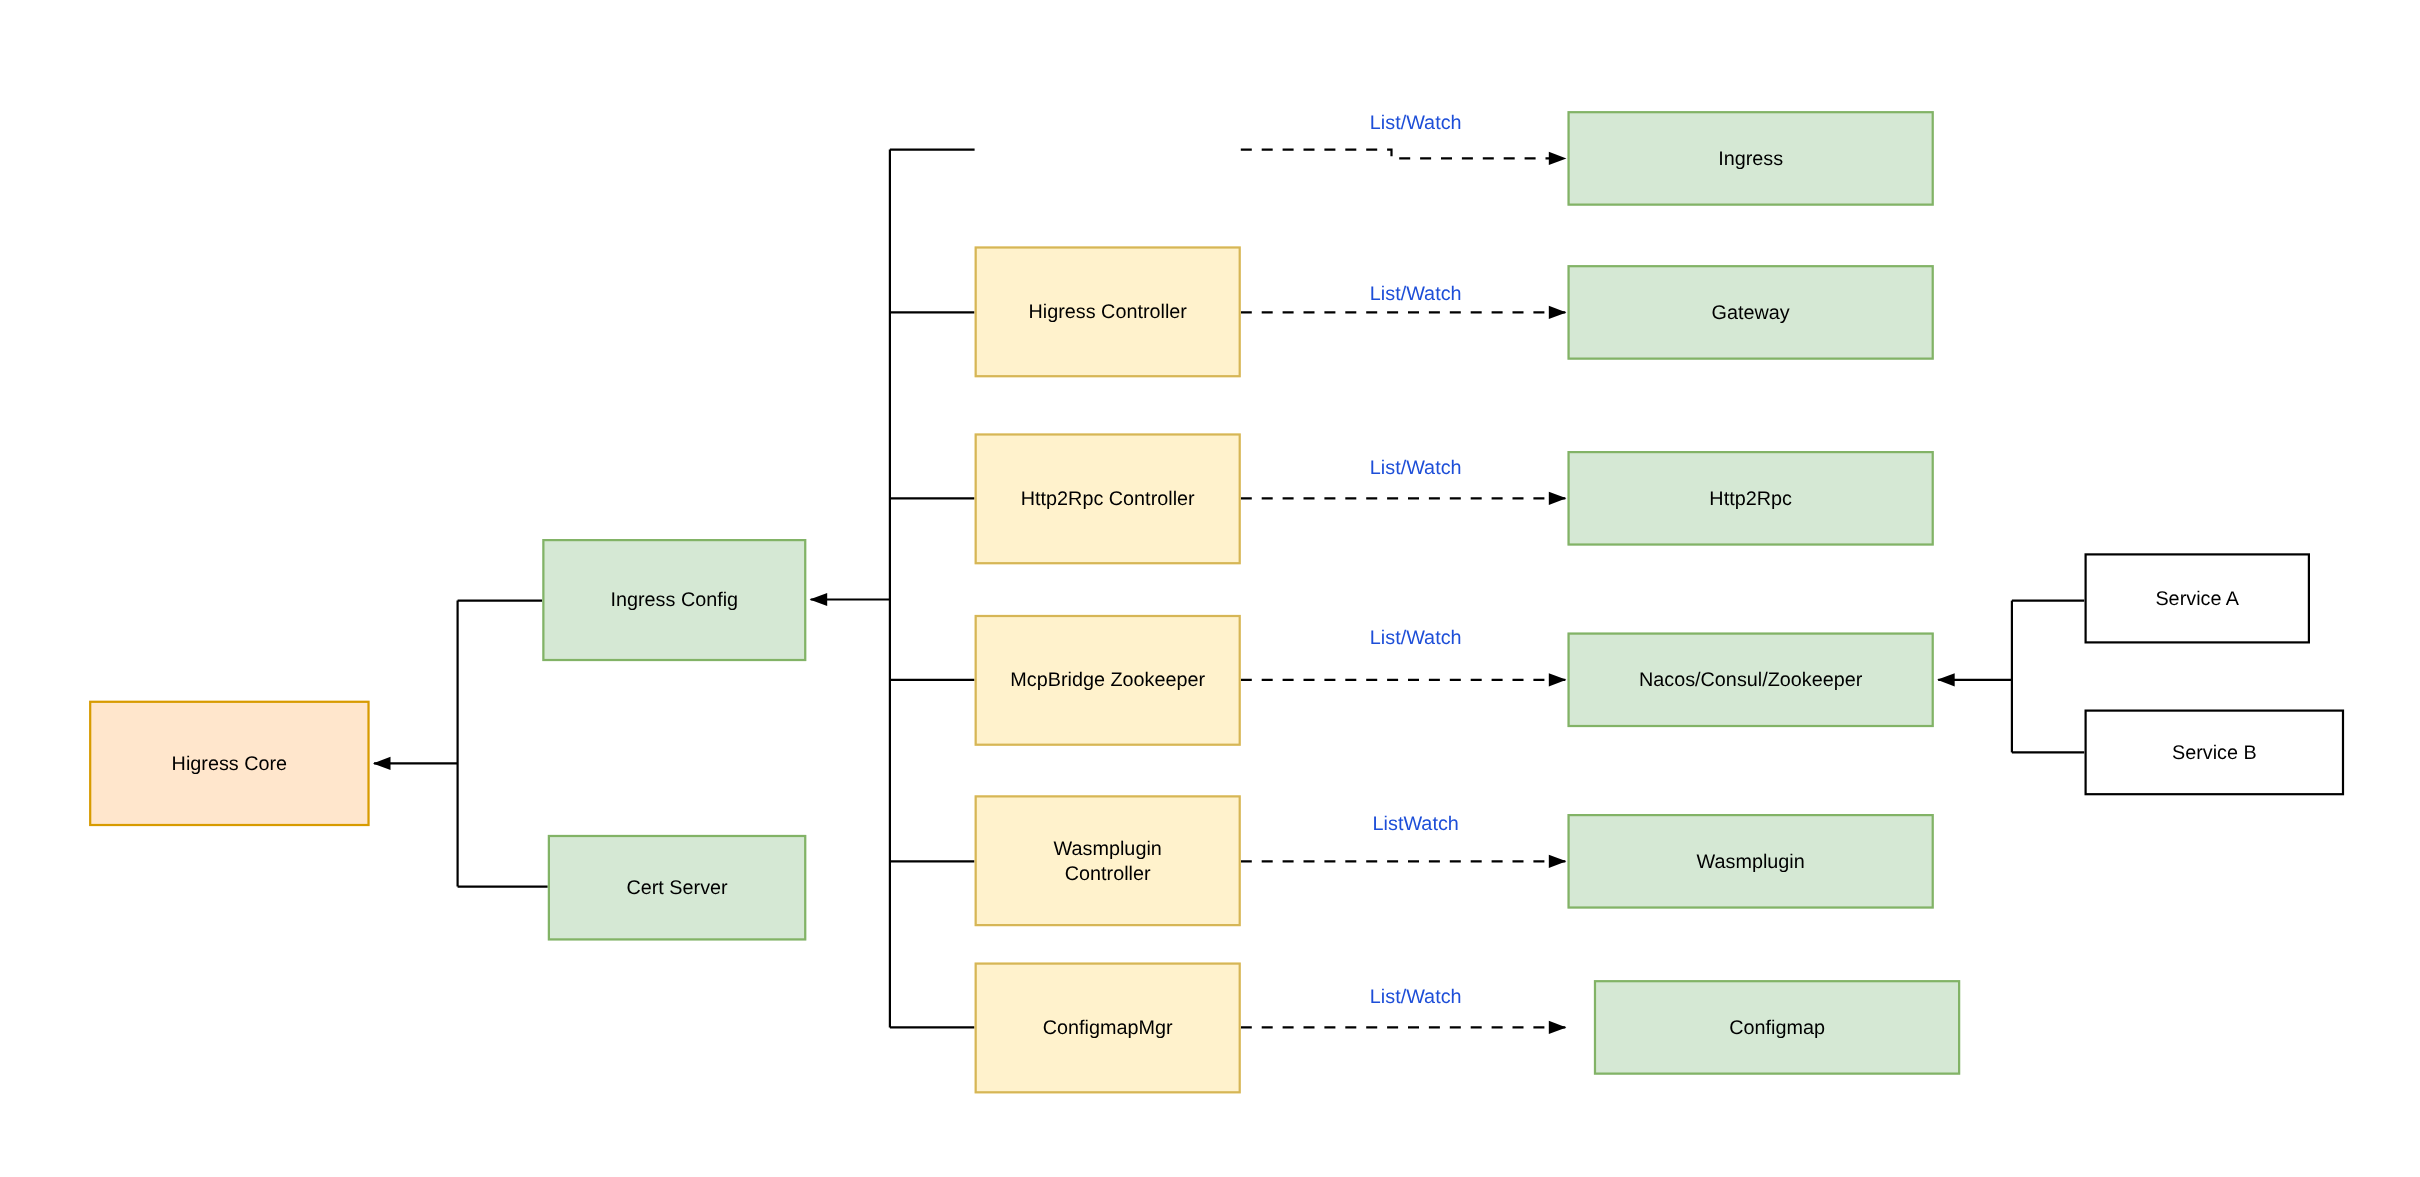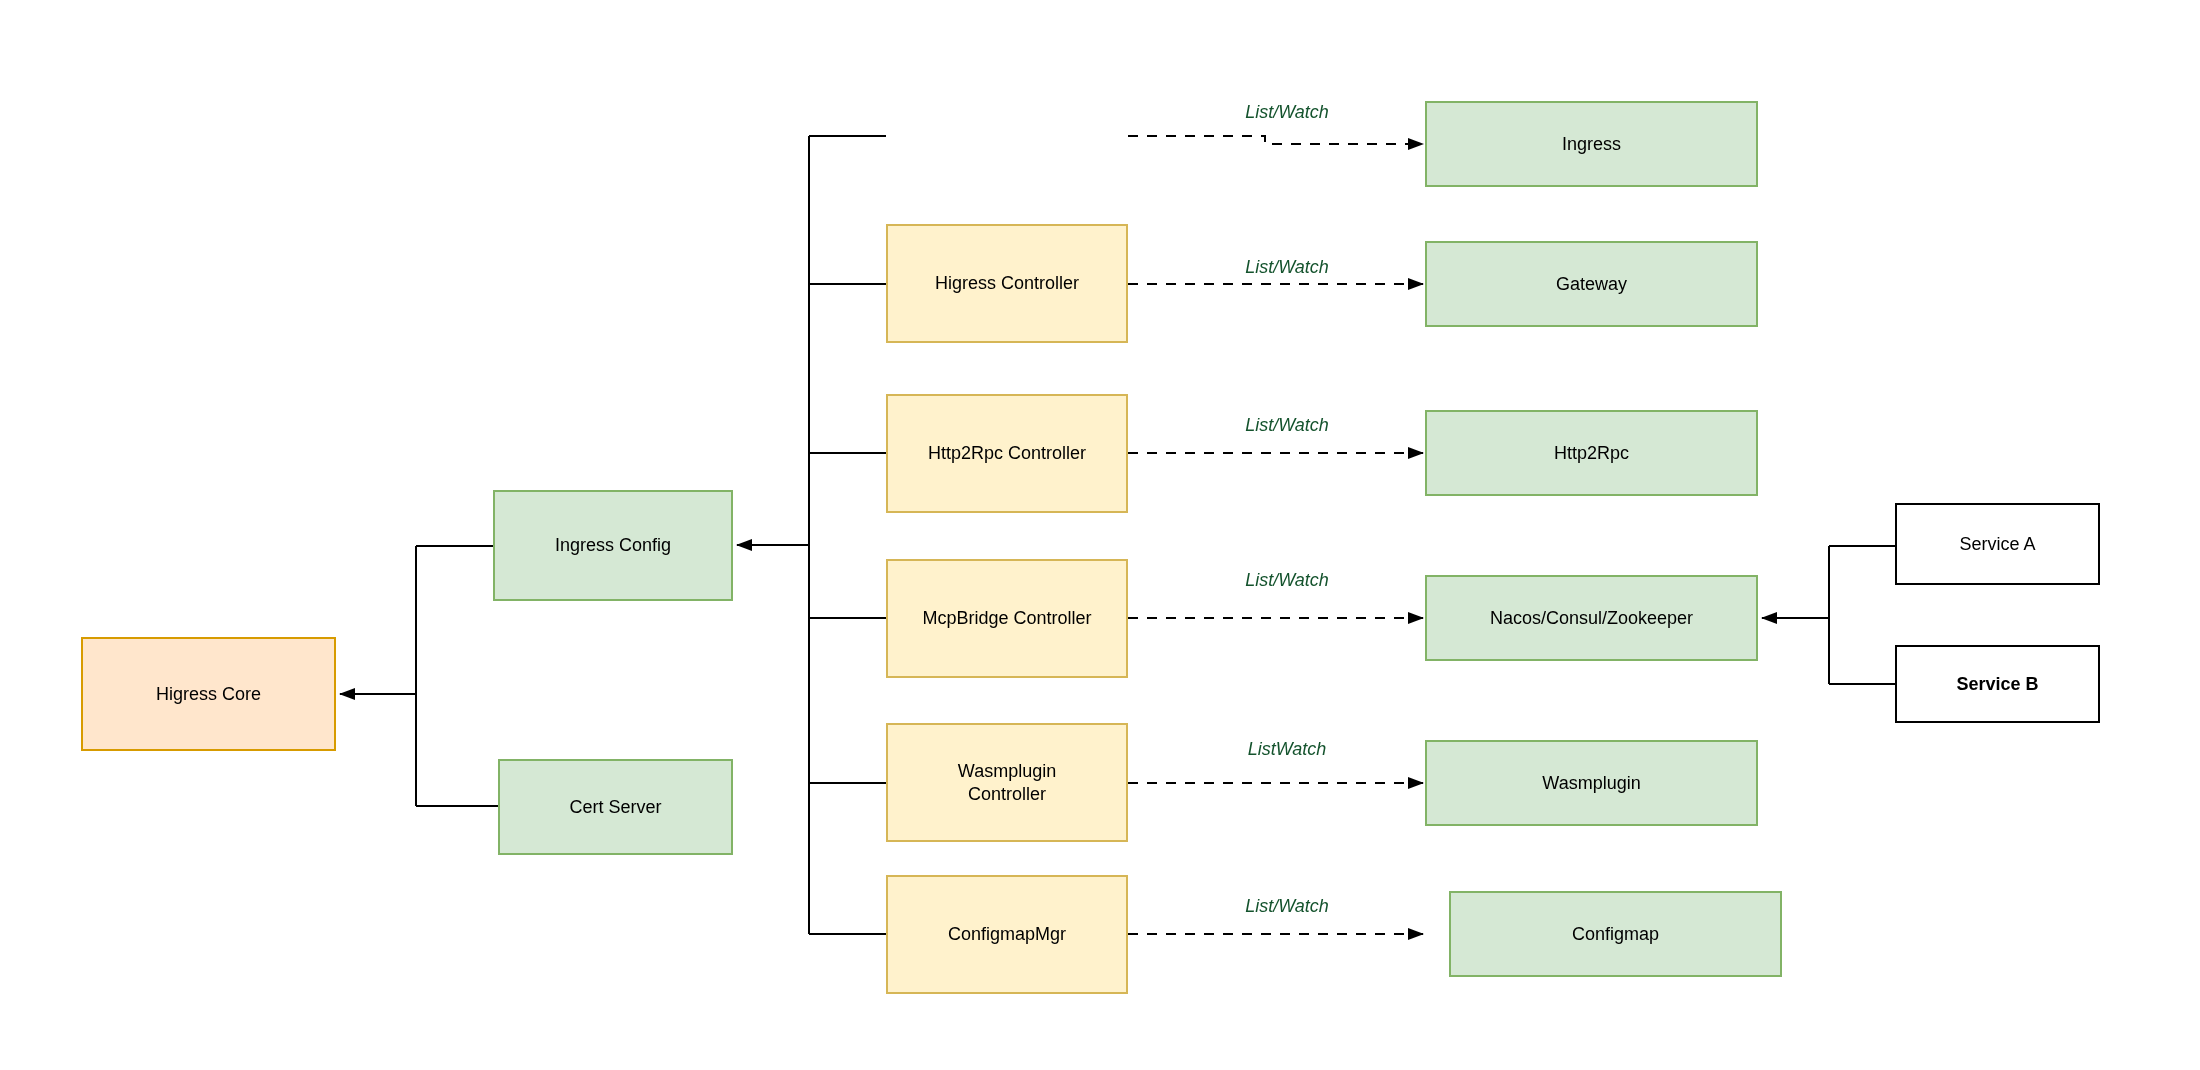--- a/index.html
+++ b/index.html
@@ -18,21 +18,21 @@
     text-align:center;color:#000;font-size:18px;line-height:1.25;
   }
   .orange{background:#FFE6CC;border-color:#D79B00;}
   .green {background:#D5E8D4;border-color:#82B366;}
   .yellow{background:#FFF2CC;border-color:#D6B656;}
   .plain {background:#FFFFFF;border-color:#000000;}
   .node .lbl{display:inline-block;padding:0 6px;}
   .node .narrow{max-width:140px;}
   .edge-label{
     position:absolute;transform:translate(-50%,-50%);
-    font-size:18px;color:#14532d;white-space:nowrap;background:#ffffff;padding:0 3px;font-style:italic;
+    font-size:18px;color:#1d4ed8;white-space:nowrap;background:#ffffff;padding:0 3px;
   }
   .solid-line{stroke:#000;stroke-width:2;fill:none;}
   .dashed-line{stroke:#000;stroke-width:2;fill:none;stroke-dasharray:10 9;}
 </style>
 </head>
 <body>
 
 <div id="canvas">
 
   <svg id="edges" width="2200" height="1070" viewBox="0 0 2200 1070" xmlns="http://www.w3.org/2000/svg">
@@ -81,21 +81,21 @@
     <span class="lbl">Cert Server</span>
   </div>
 
   <div class="node yellow" style="left:886px;top:224px;width:242px;height:119px;">
     <span class="lbl">Higress Controller</span>
   </div>
   <div class="node yellow" style="left:886px;top:394px;width:242px;height:119px;">
     <span class="lbl">Http2Rpc Controller</span>
   </div>
   <div class="node yellow" style="left:886px;top:559px;width:242px;height:119px;">
-    <span class="lbl">McpBridge Controller</span>
+    <span class="lbl">McpBridge Zookeeper</span>
   </div>
   <div class="node yellow" style="left:886px;top:875px;width:242px;height:119px;">
     <span class="lbl">ConfigmapMgr</span>
   </div>
   <div class="node yellow" style="left:886px;top:723px;width:242px;height:119px;">
     <span class="lbl narrow">Wasmplugin Controller</span>
   </div>
 
   <div class="node green" style="left:1425px;top:101px;width:333px;height:86px;">
     <span class="lbl">Ingress</span>
@@ -112,21 +112,21 @@
   <div class="node green" style="left:1425px;top:740px;width:333px;height:86px;">
     <span class="lbl">Wasmplugin</span>
   </div>
   <div class="node green" style="left:1449px;top:891px;width:333px;height:86px;">
     <span class="lbl">Configmap</span>
   </div>
 
   <div class="node plain" style="left:1895px;top:503px;width:205px;height:82px;">
     <span class="lbl">Service A</span>
   </div>
-  <div class="node plain" style="left:1895px;top:645px;width:205px;height:78px;font-weight:bold;">
+  <div class="node plain" style="left:1895px;top:645px;width:236px;height:78px;">
     <span class="lbl">Service B</span>
   </div>
 
   <div class="edge-label" style="left:1287px;top:112px;">List/Watch</div>
   <div class="edge-label" style="left:1287px;top:267px;">List/Watch</div>
   <div class="edge-label" style="left:1287px;top:425px;">List/Watch</div>
   <div class="edge-label" style="left:1287px;top:580px;">List/Watch</div>
   <div class="edge-label" style="left:1287px;top:749px;">ListWatch</div>
   <div class="edge-label" style="left:1287px;top:906px;">List/Watch</div>
 

